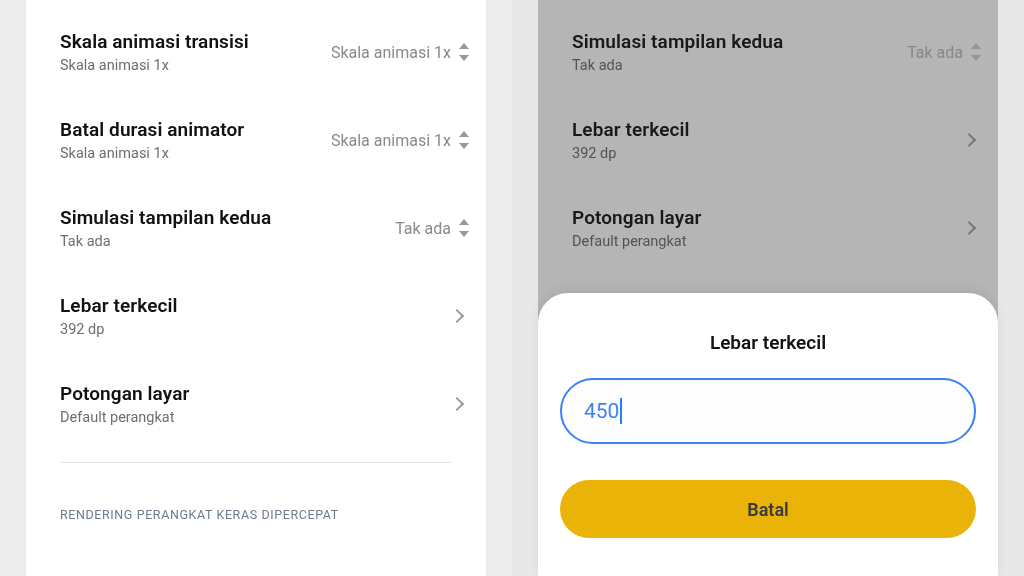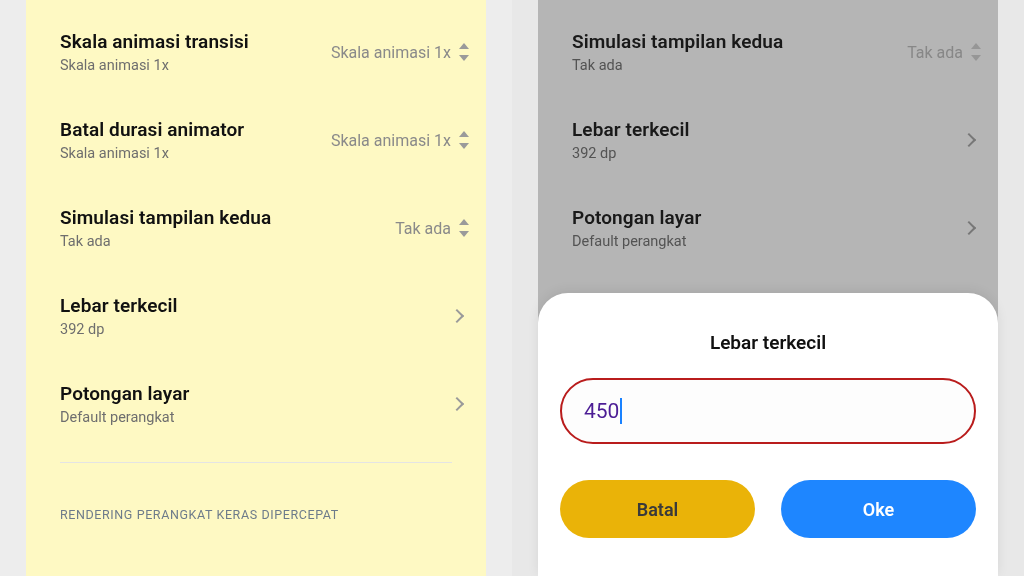--- a/index.html
+++ b/index.html
@@ -5,21 +5,21 @@
   * { margin: 0; padding: 0; box-sizing: border-box; font-family: -apple-system, BlinkMacSystemFont, "Segoe UI", Roboto, sans-serif; }
   html, body { width: 1024px; height: 576px; overflow: hidden; background: #ededed; }
   .stage { display: flex; width: 1024px; height: 576px; }
   .phone { position: relative; height: 576px; }
   .phone.left { width: 512px; }
   .phone.right { width: 512px; }
 
   
   .panel {
     position: absolute;
-    background: #fef9c3;
+    background: #ffffff;
   }
   .panel.leftpanel {
     left: 26px; top: 0; width: 460px; height: 576px;
   }
   .panel.rightlist {
     left: 26px; top: 0; width: 460px; height: 576px;
     background: #b9b9b9;
   }
 
   .list { padding-top: 8px; }
@@ -68,22 +68,22 @@
   .scrim { position: absolute; inset: 0; background: rgba(0,0,0,0.02); }
   .sheet {
     position: absolute; left: 26px; right: 26px; top: 293px; height: 283px;
     background: #fff; border-top-left-radius: 30px; border-top-right-radius: 30px;
     box-shadow: 0 -2px 12px rgba(0,0,0,0.08);
     padding: 28px 22px 0 22px;
     display: flex; flex-direction: column; align-items: center;
   }
   .sheet-title { font-size: 19px; font-weight: 600; color: #111; margin-top: 10px; margin-bottom: 24px; }
   .field {
-    width: 100%; height: 66px; border: 2px solid #b91c1c; border-radius: 34px;
-    display: flex; align-items: center; padding: 0 22px; font-size: 21px; color: #4c1d95;
+    width: 100%; height: 66px; border: 2px solid #3b82f6; border-radius: 34px;
+    display: flex; align-items: center; padding: 0 22px; font-size: 21px; color: #3b82f6;
     background: #fdfdfd;
   }
   .caret {
     display: inline-block; width: 2px; height: 26px; background: #1a82ff; margin-left: 1px;
     animation: blink 1s step-end infinite;
   }
   @keyframes blink { 50% { opacity: 0; } }
 
   .btnrow { display: flex; width: 100%; justify-content: space-between; gap: 26px; margin-top: 36px; }
   .btn {
@@ -197,20 +197,17 @@
     <div class="sheet">
       <div class="sheet-title">Lebar terkecil</div>
       <div class="field">
         <span>450</span>
           <span class="caret"></span>
       </div>
       <div class="btnrow">
         <div class="btn cancel">
           <span>Batal</span>
         </div>
-        <div class="btn ok">
-          <span>Oke</span>
-        </div>
       </div>
     </div>
   </div>
 
 </div>
 
 </body></html>

